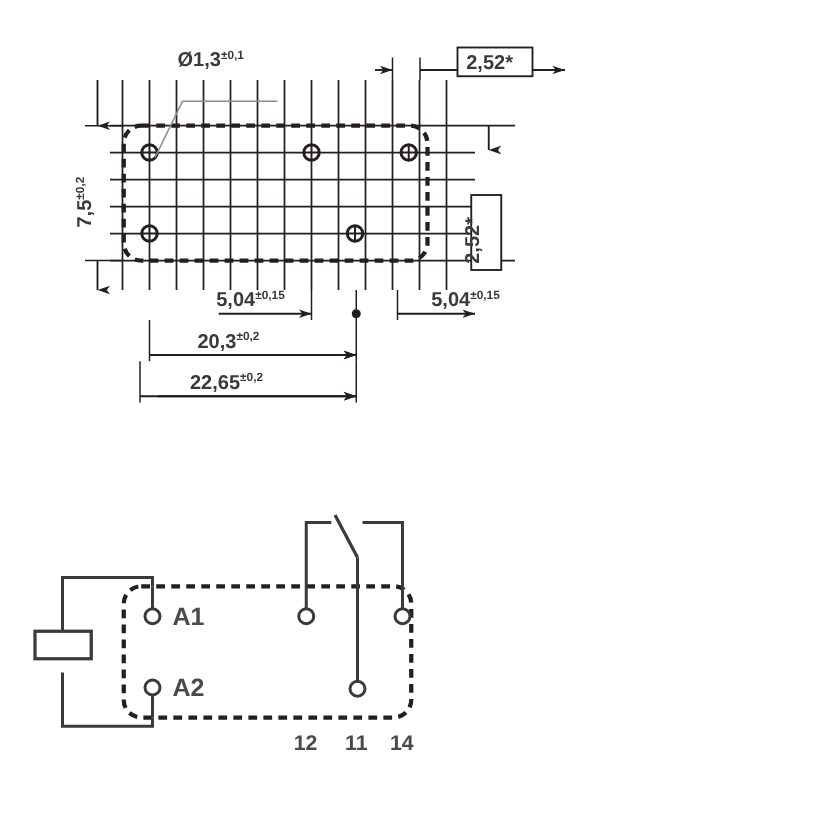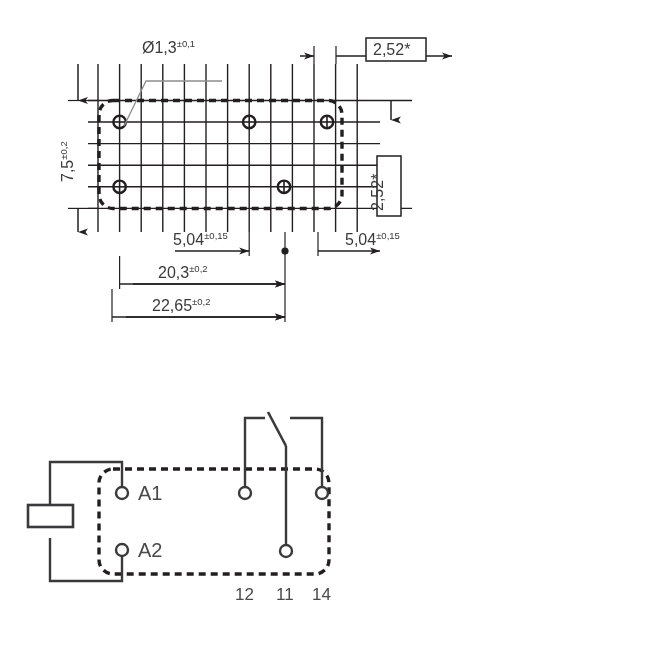--- a/index.html
+++ b/index.html
@@ -1,21 +1,21 @@
 <!DOCTYPE html>
 <html><head>
 <meta charset="utf-8">
 <style>
   html,body{margin:0;padding:0;background:#ffffff;}
   body{
     width:650px;height:650px;overflow:hidden;
     font-family:"Liberation Sans", sans-serif;
     color:#231f20;
   }
-  #stage{position:relative;width:650px;height:474px;}
+  #stage{position:relative;width:650px;height:474px;font-weight:bold;}
   svg{display:block;}
   .lbl{
     font-family:"Liberation Sans", sans-serif;
     fill:#3a3a3c;
   }
   .dim-main{font-size:16px;}
   .dim-tol{font-size:9.5px;}
   .term{font-size:20px;fill:#4a4a4c;}
   .tnum{font-size:17px;fill:#4a4a4c;}
 </style>

